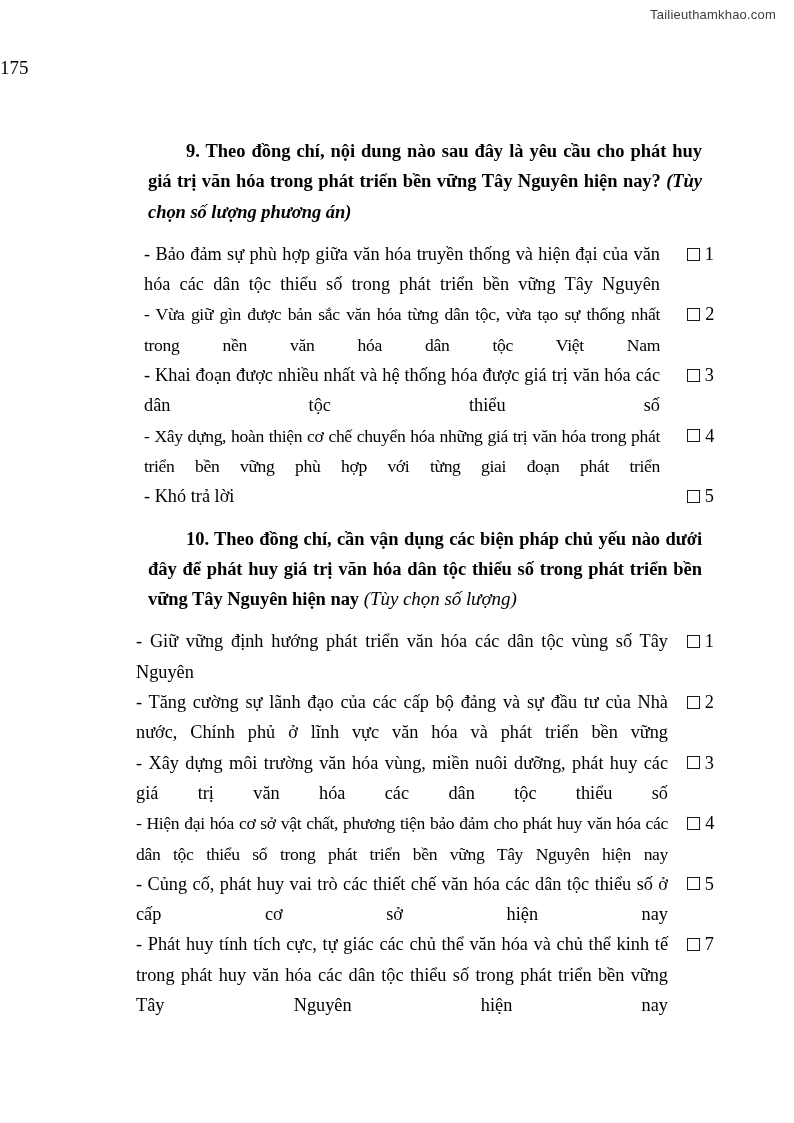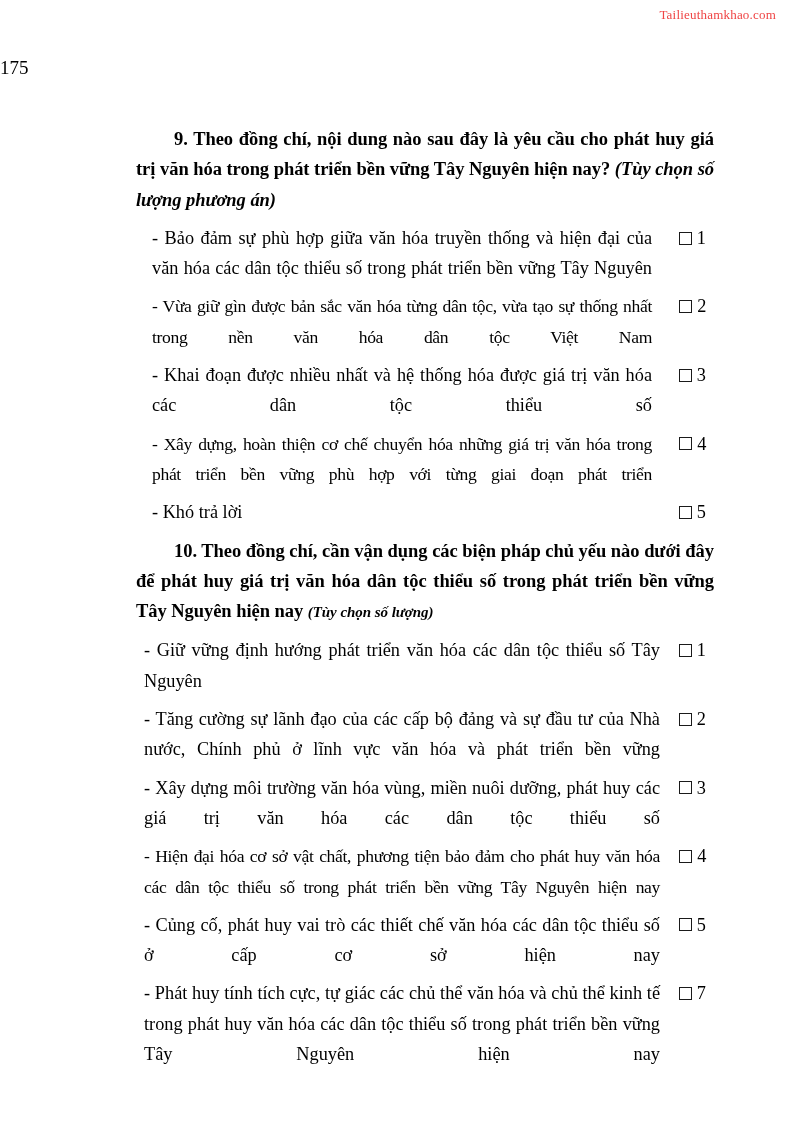--- a/index.html
+++ b/index.html
@@ -13,23 +13,23 @@
     height: 1123px;
     background: #ffffff;
     overflow: hidden;
     font-family: "Liberation Serif", "DejaVu Serif", serif;
     color: #000000;
   }
   .watermark {
     position: absolute;
     top: 7px;
     right: 18px;
-    font-family: Liberation Serif, serif;
+    font-family: Liberation Sans, sans-serif;
     font-size: 13px;
-    color: #ef4444;
+    color: #404040;
     letter-spacing: 0.2px;
     white-space: nowrap;
     margin-left: 18px;
   }
   .page-number {
     position: absolute;
     top: 57px;
     left: 0;
     width: 794px;
     text-align: left;
@@ -41,41 +41,41 @@
     left: 136px;
     top: 124px;
     width: 578px;
   }
   .q-heading {
     font-weight: bold;
     font-size: 18.5px;
     line-height: 30.3px;
     text-align: justify;
     text-indent: 38px;
-    margin: 0;
+    margin: 12px;
     letter-spacing: -0.05px;
   }
   .q-heading .ital {
     font-weight: bold;
     font-style: italic;
   }
   .q-heading.q10 .ital {
-    font-weight: bold;
+    font-weight: normal;
     font-style: italic;
-    font-size: 15px;
+    font-size: 19px;
   }
   .opt-block {
     margin: 0;
   }
   .opt-row {
     position: relative;
     font-size: 18.3px;
     line-height: 30.3px;
     text-align: justify;
-    margin: 8px;
+    margin: 0;
     padding-right: 46px;
   }
   .opt-row.tight {
     font-size: 17.6px;
     letter-spacing: -0.35px;
   }
   .opt-row .opt-text {
     display: block;
     text-align: justify;
     text-align-last: left;
@@ -165,21 +165,21 @@
         </span>
       </div>
 
     </div>
 
     <p class="q-heading q10"><span>10. Theo đồng chí, cần vận dụng các biện pháp chủ yếu nào dưới đây để phát huy giá trị văn hóa dân tộc thiểu số trong phát triển bền vững Tây Nguyên hiện nay</span> <span class="ital">(Tùy chọn số lượng)</span></p>
 
     <div class="opt-block q10-options">
 
       <div class="opt-row">
-        <span class="opt-text">- Giữ vững định hướng phát triển văn hóa các dân tộc thiểu số Tây Nguyên</span>
+        <span class="opt-text">- Giữ vững định hướng phát triển văn hóa các dân tộc vùng số Tây Nguyên</span>
         <span class="marker">
           <span class="checkbox"></span>
           <span class="num">1</span>
         </span>
       </div>
 
       <div class="opt-row just-all">
         <span class="opt-text">- Tăng cường sự lãnh đạo của các cấp bộ đảng và sự đầu tư của Nhà nước, Chính phủ ở lĩnh vực văn hóa và phát triển bền vững</span>
         <span class="marker">
           <span class="checkbox"></span>

